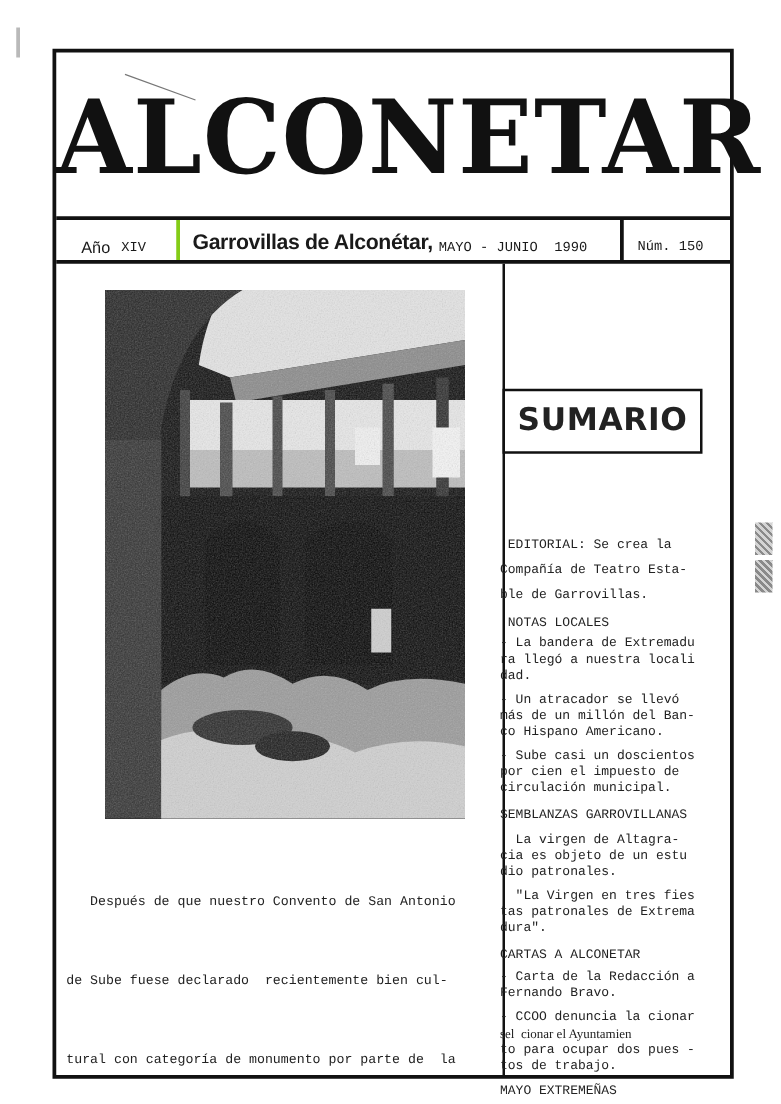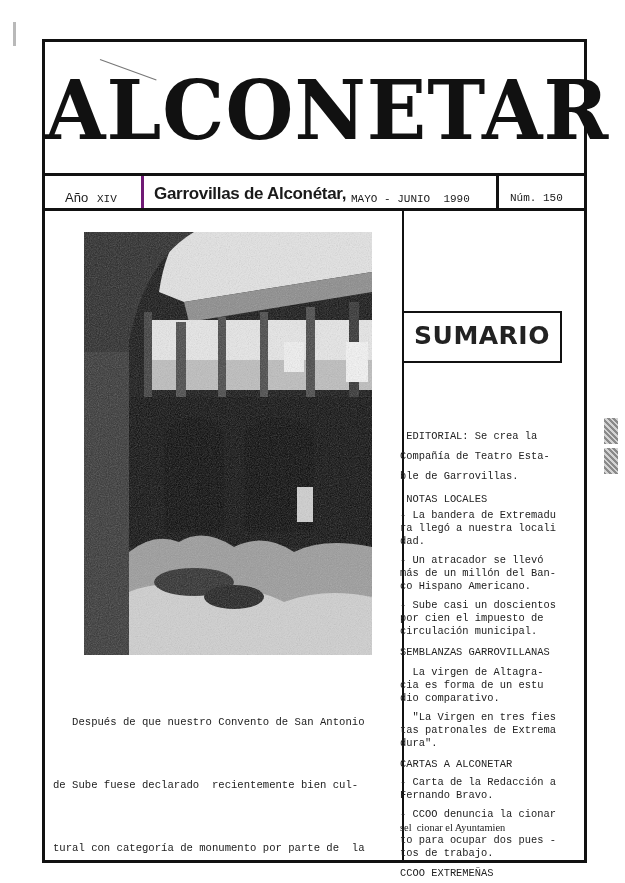--- a/index.html
+++ b/index.html
@@ -22,21 +22,21 @@
       font-family: "DejaVu Serif", "Liberation Serif", serif; font-weight: 900;
       font-size: 78px; line-height: 86px; letter-spacing: 1px; color: #111;
       transform: scaleY(1.05);
     }
     .pen-stroke { position: absolute; left: 55px; top: 17px; width: 60px; height: 1px; background: #777; transform: rotate(20deg); transform-origin: left; }
     .infobar {
       position: absolute; left: 0; top: 134px; width: 539px; height: 32px;
       border-bottom: 3px solid #111;
     }
     .cell { position: absolute; top: 0; height: 32px; }
-    .cell-year { left: 0; width: 96px; border-right: 3px solid #701a75; text-decoration: underline; }
+    .cell-year { left: 0; width: 96px; border-right: 3px solid #84cc16; text-decoration: underline; }
     .cell-place { left: 99px; width: 352px; border-right: 3px solid #111; }
     .cell-num { left: 454px; width: 71px; }
     .lbl-ano { position: absolute; left: 20px; top: 14px; font-family: "Liberation Sans", sans-serif; font-size: 13px; }
     .val-ano { position: absolute; left: 52px; top: 17px; font-size: 11px; }
     .place { position: absolute; left: 10px; top: 8px; font-family: "Liberation Sans", sans-serif; font-weight: bold; font-size: 17px; letter-spacing: -0.3px; }
     .date { position: absolute; left: 207px; top: 17px; font-size: 11px; white-space: pre; }
     .num { position: absolute; left: 11px; top: 16px; font-size: 11px; }
     .divider-v { position: absolute; left: 357px; top: 169px; width: 2px; height: 649px; background: #111; }
     .photo {
       position: absolute; left: 39px; top: 190px; width: 288px; height: 423px; overflow: hidden;
@@ -156,33 +156,33 @@
         <div class="toc-item" style="top: 92px;">ra llegó a nuestra locali</div>
         <div class="toc-item" style="top: 105px;">dad.</div>
         <div class="toc-item" style="top: 124px;">- Un atracador se llevó</div>
         <div class="toc-item" style="top: 137px;">más de un millón del Ban-</div>
         <div class="toc-item" style="top: 150px;">co Hispano Americano.</div>
         <div class="toc-item" style="top: 169px; text-align: right;">- Sube casi un doscientos</div>
         <div class="toc-item" style="top: 182px;">por cien el impuesto de</div>
         <div class="toc-item" style="top: 195px;">circulación municipal.</div>
         <div class="toc-item" style="top: 216px;">SEMBLANZAS GARROVILLANAS</div>
         <div class="toc-item" style="top: 236px;">  La virgen de Altagra-</div>
-        <div class="toc-item" style="top: 249px;">cia es forma de un estu</div>
-        <div class="toc-item" style="top: 262px;">dio comparativo.</div>
+        <div class="toc-item" style="top: 249px;">cia es objeto de un estu</div>
+        <div class="toc-item" style="top: 262px;">dio patronales.</div>
         <div class="toc-item" style="top: 281px;">  "La Virgen en tres fies</div>
         <div class="toc-item" style="top: 294px;">tas patronales de Extrema</div>
         <div class="toc-item" style="top: 307px;">dura".</div>
         <div class="toc-item" style="top: 328px;">CARTAS A ALCONETAR</div>
         <div class="toc-item" style="top: 346px; text-align: right;">- Carta de la Redacción a</div>
         <div class="toc-item" style="top: 359px;">Fernando Bravo.</div>
         <div class="toc-item" style="top: 378px;">- CCOO denuncia la cionar</div>
         <div class="toc-item" style="top: 391px; font-family: Liberation Serif, serif;">sel  cionar el Ayuntamien</div>
         <div class="toc-item" style="top: 404px;">to para ocupar dos pues -</div>
         <div class="toc-item" style="top: 417px;">tos de trabajo.</div>
-        <div class="toc-item" style="top: 437px;">CCOO EXTREMEÑAS</div>
+        <div class="toc-item" style="top: 437px;">MAYO EXTREMEÑAS</div>
         <div class="toc-item" style="top: 457px;">NUESTROS POETAS</div>
       </div>
   </div>
 </div>
 
 <div class="scan-marks">
     <div></div>
     <div></div>
   </div>
 

